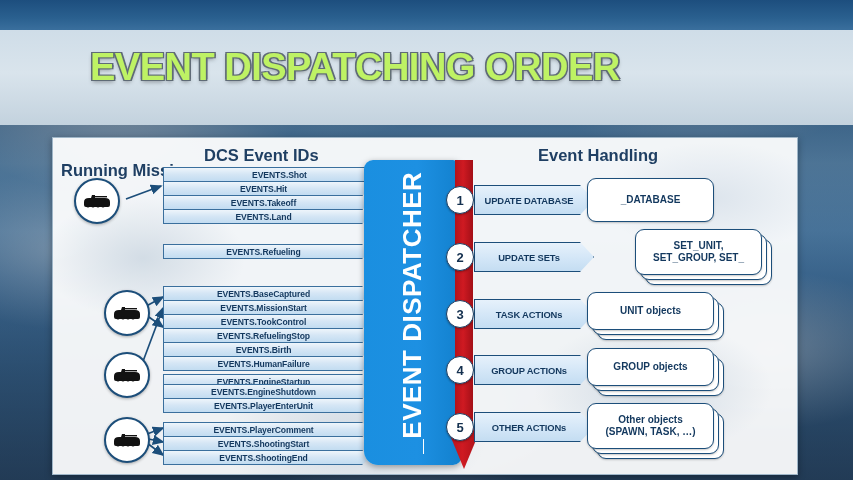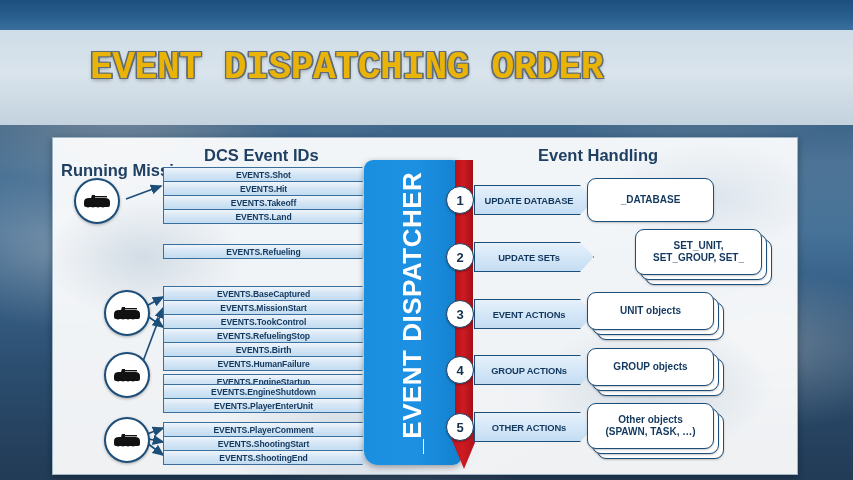--- a/index.html
+++ b/index.html
@@ -27,26 +27,25 @@
     background:linear-gradient(180deg,#1d4e7e 0%, #2a608f 60%, #3a6f9d 100%);}
   .whiteband{position:absolute;left:0;top:30px;width:853px;height:95px;
     background:linear-gradient(180deg,#cfdde8 0%, #d9e4ec 45%, #c3d2de 100%);}
   .darkveil{position:absolute;left:0;top:125px;width:853px;height:355px;
     background:linear-gradient(180deg, rgba(24,48,74,.55) 0%, rgba(30,56,82,.40) 30%, rgba(22,44,68,.58) 100%);}
 
   
   #title{
     position:absolute;left:90px;top:46px;
     font-size:38px;font-weight:bold;letter-spacing:-0.5px;
-    color:#eab308;white-space:nowrap;
+    color:#bef264;white-space:nowrap;
     text-shadow:
       -1.4px -1.4px 0 #5f6b76, 1.4px -1.4px 0 #5f6b76,
       -1.4px 1.4px 0 #5f6b76, 1.4px 1.4px 0 #5f6b76,
       0 2px 4px rgba(0,0,0,.35);
-    font-family: Liberation Mono, monospace;
   }
 
   
   #panel{
     position:absolute;left:52px;top:137px;width:744px;height:336px;
     background:rgba(255,255,255,.93);
     border:1px solid #9fb6c8;
     box-shadow:0 2px 7px rgba(0,0,0,.35);
     overflow:hidden;
   }
@@ -213,21 +212,21 @@
   <svg width="30" height="16" viewBox="0 0 30 16">
     <path d="M2,9 Q2,5 7,5 L9,5 L10,2 L13,2 L13,5 L23,5 Q28,5 28,9 L28,12 Q28,14 26,14 L4,14 Q2,14 2,12 Z" fill="#121212"></path>
     <circle cx="6" cy="13" r="1.6" fill="#121212"></circle>
       <circle cx="11" cy="13" r="1.6" fill="#121212"></circle>
     <circle cx="16" cy="13" r="1.6" fill="#121212"></circle>
       <circle cx="21" cy="13" r="1.6" fill="#121212"></circle>
     <rect x="13" y="3" width="12" height="1.4" fill="#121212"></rect>
   </svg>
 </div>
 
-<div class="evt" style="left:163px;top:167px;width:205px;">
+<div class="evt" style="left:163px;top:167px;width:205px;padding-left:16px;">
     <span>EVENTS.Shot</span>
   </div>
 <div class="evt" style="left:163px;top:181px;width:205px;">
     <span>EVENTS.Hit</span>
   </div>
 <div class="evt" style="left:163px;top:195px;width:205px;">
     <span>EVENTS.Takeoff</span>
   </div>
 <div class="evt" style="left:163px;top:209px;width:205px;">
     <span>EVENTS.Land</span>
@@ -300,21 +299,21 @@
   </div>
 <div class="cardwrap" style="left:587px;top:229px;width:140px;height:56px;margin-left:48px;">
   <div class="card" style="left:10px;top:10px;width:125px;height:44px;"></div>
   <div class="card" style="left:5px;top:5px;width:125px;height:44px;"></div>
   <div class="card front" style="left:0;top:0;width:125px;height:44px;white-space:pre-line;">SET_UNIT,
 SET_GROUP, SET_</div>
 </div>
 
 <div class="numcircle" style="left:446px;top:300px;">3</div>
 <div class="action" style="left:474px;top:299px;">
-    <span>EVENT ACTIONs</span>
+    <span>TASK ACTIONs</span>
   </div>
 <div class="cardwrap" style="left:587px;top:292px;width:140px;height:52px;">
   <div class="card" style="left:10px;top:10px;width:125px;height:36px;"></div>
   <div class="card" style="left:5px;top:5px;width:125px;height:36px;"></div>
   <div class="card front" style="left:0;top:0;width:125px;height:36px;white-space:pre-line;">UNIT objects</div>
 </div>
 
 <div class="numcircle" style="left:446px;top:356px;">4</div>
 <div class="action" style="left:474px;top:355px;">
     <span>GROUP ACTIONs</span>

